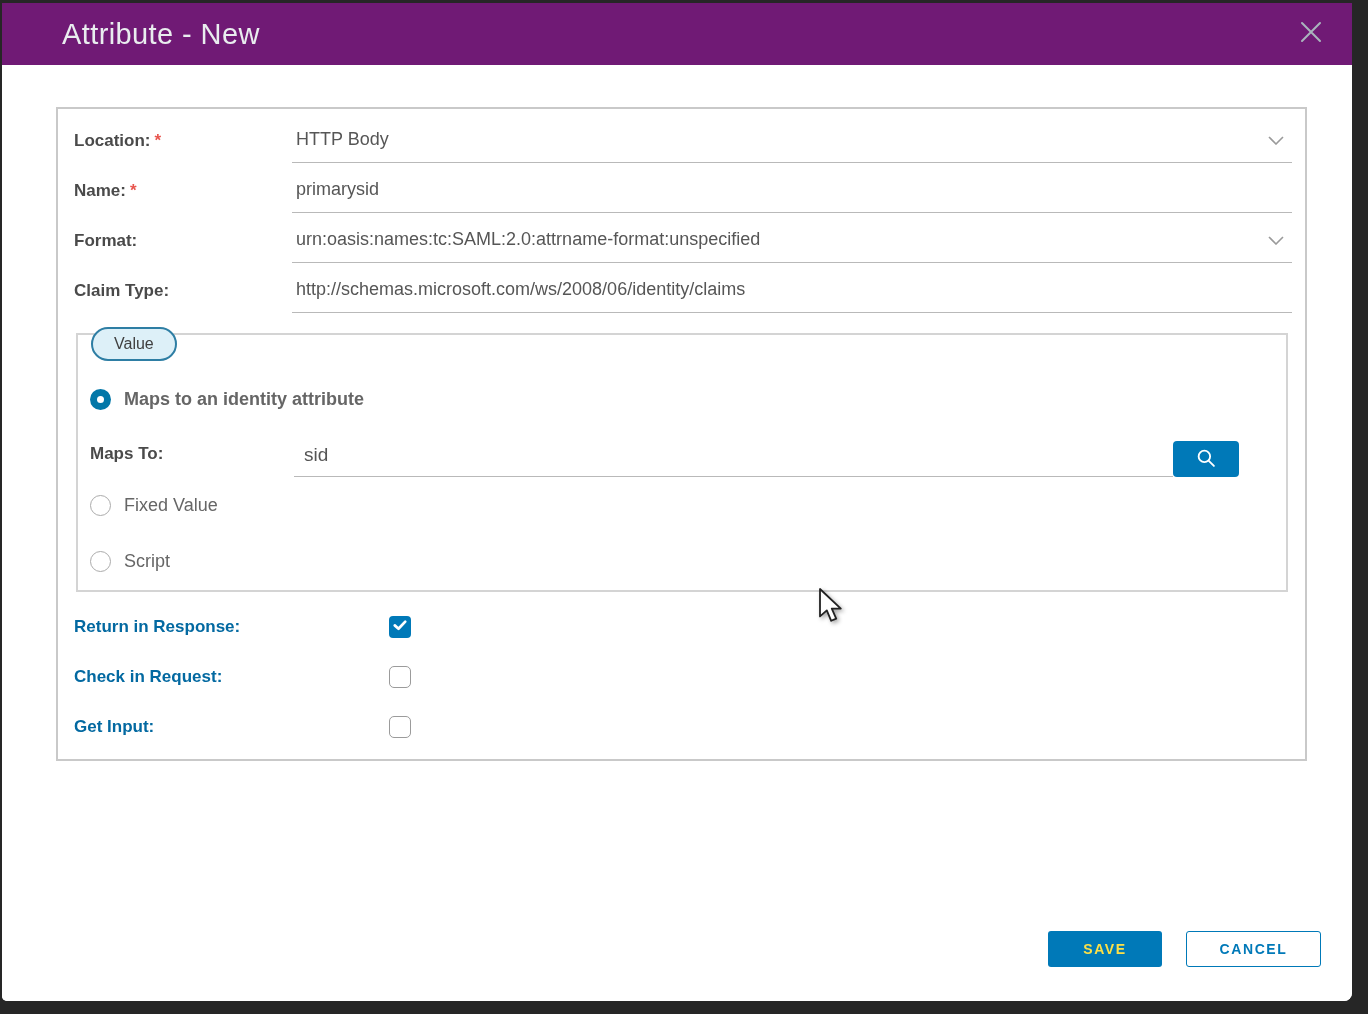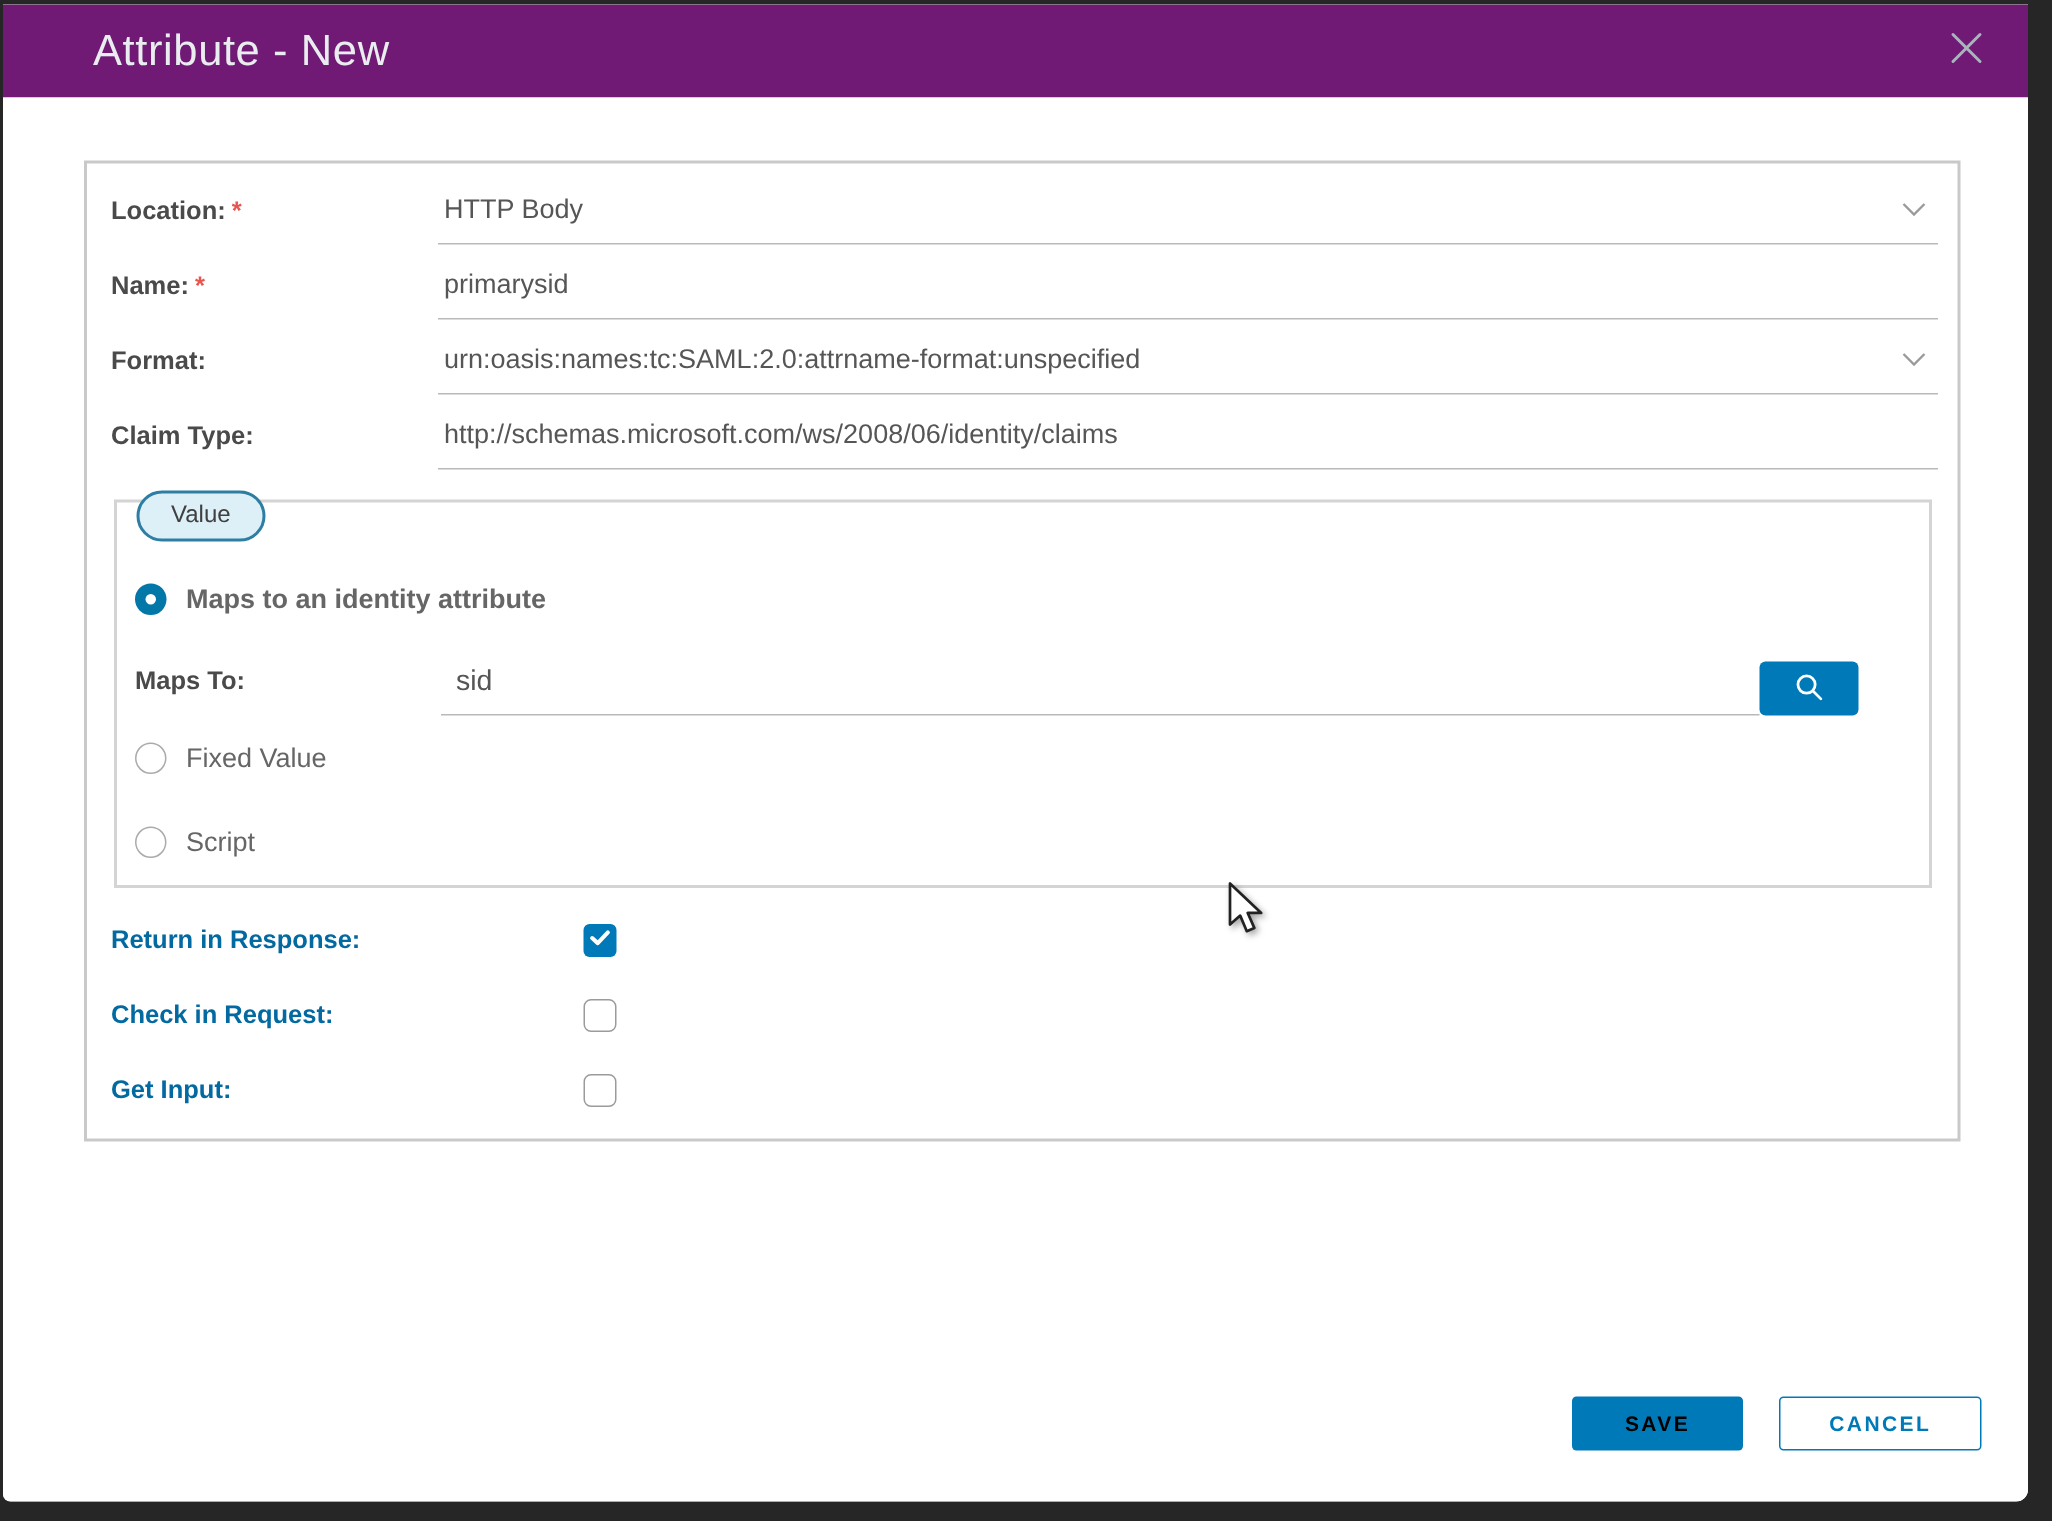--- a/index.html
+++ b/index.html
@@ -36,21 +36,21 @@
               justify-content:center;cursor:pointer;flex:none;}
   
   .cb-row{position:absolute;left:16px;display:flex;align-items:center;height:24px;}
   .cb-label{width:315px;font-size:17px;font-weight:700;color:#0369a1;flex:none;}
   .checkbox{width:22px;height:22px;border-radius:4px;box-sizing:border-box;display:flex;align-items:center;justify-content:center;cursor:pointer;}
   .checkbox.checked{background:#0079b8;}
   .checkbox.unchecked{border:1px solid #9b9b9b;background:#fff;border-radius:5px;}
   
   .btn{position:absolute;top:866px;height:36px;border-radius:3px;font-size:14px;font-weight:700;letter-spacing:1.6px;
        display:flex;align-items:center;justify-content:center;cursor:pointer;font-family:"Liberation Sans",sans-serif;box-sizing:border-box;}
-  .btn-save{left:1046px;width:114px;background:#0079b8;color:#000000;border:none;}
+  .btn-save{left:1046px;width:114px;background:#0079b8;color:#fde047;border:none;}
   .btn-cancel{left:1184px;width:135px;background:#fff;color:#0079b8;border:1px solid #0079b8;}
   
   .cursor{position:absolute;left:816px;top:523px;pointer-events:none;filter:drop-shadow(2px 2px 2px rgba(0,0,0,.35));}
 </style>
 </head>
 <body>
 
 <div class="screen">
   <div class="window">
 

